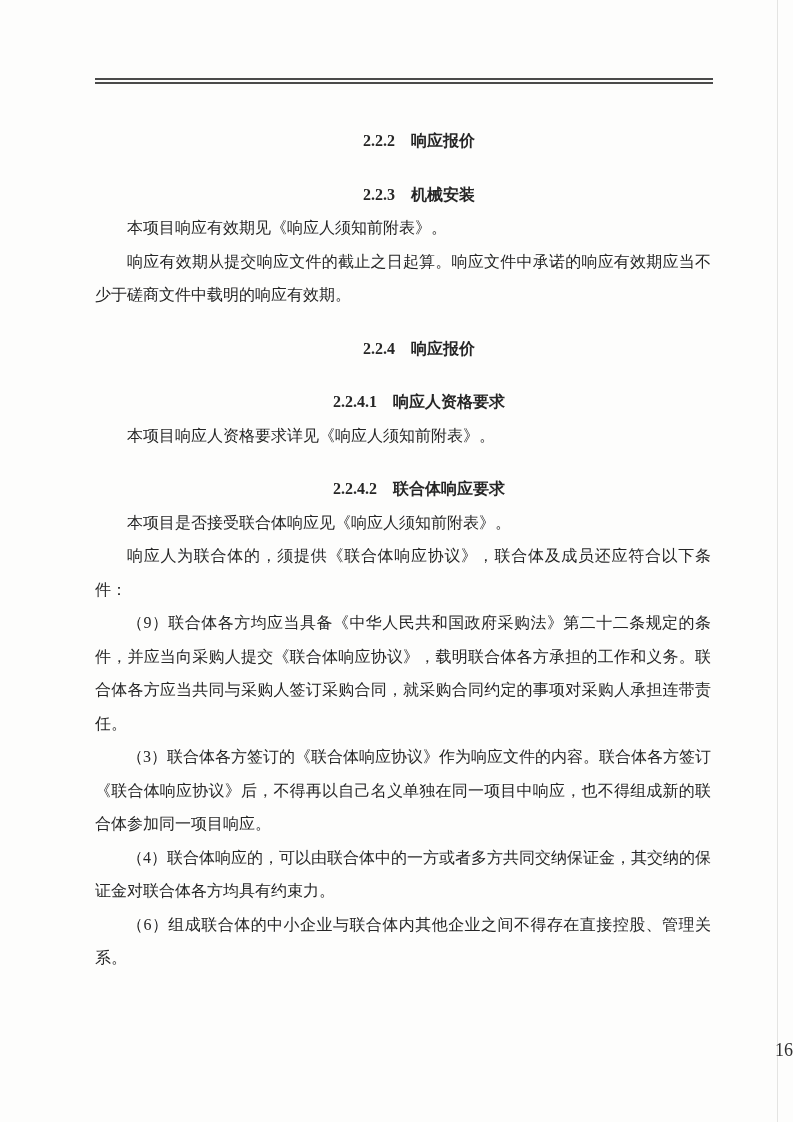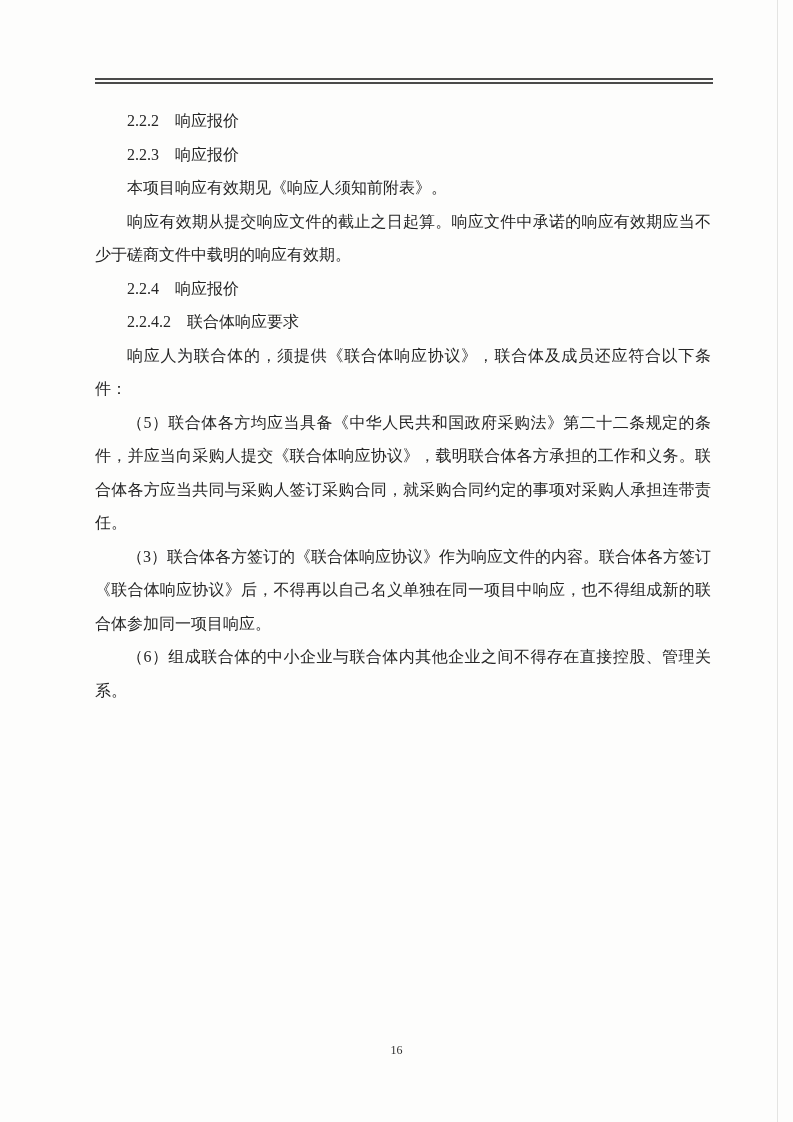--- a/index.html
+++ b/index.html
@@ -44,46 +44,51 @@
     line-height: 33.5px;
     text-align: justify;
     text-justify: inter-ideograph;
   }
   .content p {
     margin: 0;
     padding: 0;
     text-indent: 2em;
   }
   .content p.heading {
-    font-weight: normal;
-    text-align: left;
+    font-weight: bold;
+    text-align: center;
+    margin-top: 20px;
   }
   .page-number {
     position: absolute;
     left: 0;
     top: 1041px;
     width: 793px;
-    text-align: center;
-    font-size: 12px;
+    text-align: right;
+    font-size: 18px;
     line-height: 18px;
     color: #303030;
   }
 </style>
 </head>
 <body>
 
 <div class="page">
   <div class="header-rule"></div>
   <div class="page-edge"></div>
   <div class="content" id="content">
       <p class="heading">2.2.2　响应报价</p>
-      <p class="heading">2.2.3　响应报价</p>
+      <p class="heading">2.2.3　机械安装</p>
       <p class="para">本项目响应有效期见《响应人须知前附表》。</p>
       <p class="para">响应有效期从提交响应文件的截止之日起算。响应文件中承诺的响应有效期应当不少于磋商文件中载明的响应有效期。</p>
       <p class="heading">2.2.4　响应报价</p>
+      <p class="heading">2.2.4.1　响应人资格要求</p>
+      <p class="para">本项目响应人资格要求详见《响应人须知前附表》。</p>
       <p class="heading">2.2.4.2　联合体响应要求</p>
+      <p class="para">本项目是否接受联合体响应见《响应人须知前附表》。</p>
       <p class="para">响应人为联合体的，须提供《联合体响应协议》，联合体及成员还应符合以下条件：</p>
-      <p class="para">（5）联合体各方均应当具备《中华人民共和国政府采购法》第二十二条规定的条件，并应当向采购人提交《联合体响应协议》，载明联合体各方承担的工作和义务。联合体各方应当共同与采购人签订采购合同，就采购合同约定的事项对采购人承担连带责任。</p>
+      <p class="para">（9）联合体各方均应当具备《中华人民共和国政府采购法》第二十二条规定的条件，并应当向采购人提交《联合体响应协议》，载明联合体各方承担的工作和义务。联合体各方应当共同与采购人签订采购合同，就采购合同约定的事项对采购人承担连带责任。</p>
       <p class="para">（3）联合体各方签订的《联合体响应协议》作为响应文件的内容。联合体各方签订《联合体响应协议》后，不得再以自己名义单独在同一项目中响应，也不得组成新的联合体参加同一项目响应。</p>
+      <p class="para">（4）联合体响应的，可以由联合体中的一方或者多方共同交纳保证金，其交纳的保证金对联合体各方均具有约束力。</p>
       <p class="para">（6）组成联合体的中小企业与联合体内其他企业之间不得存在直接控股、管理关系。</p>
     </div>
   <div class="page-number">16</div>
 </div>
 
 </body></html>

